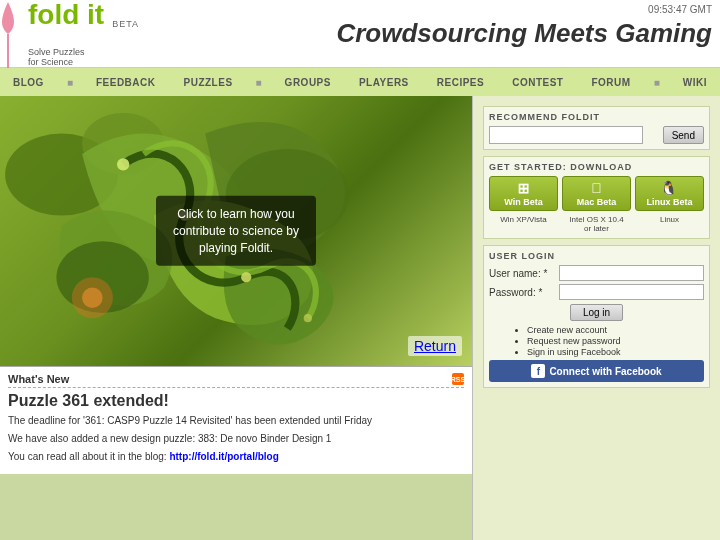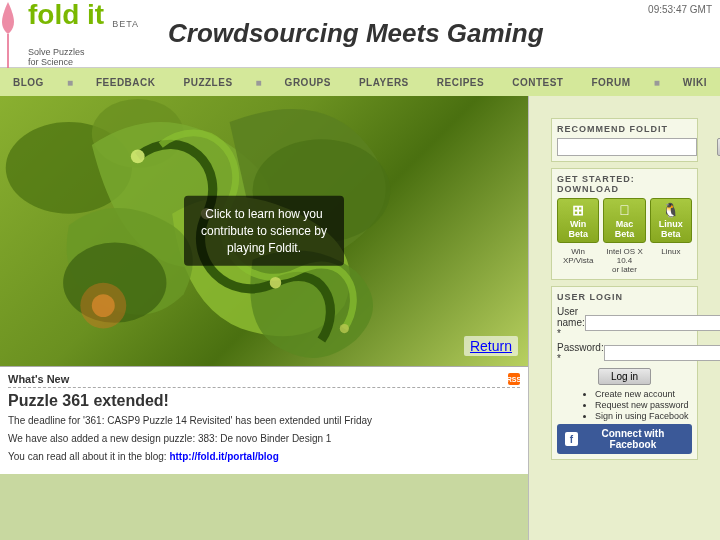--- a/index.html
+++ b/index.html
@@ -48,21 +48,21 @@
       position: absolute;
       left: 0;
       top: 0;
       width: 16px;
       height: 68px;
       overflow: hidden;
     }
 
     #header-title {
       flex: 1;
-      text-align: left;
+      text-align: right;
       font-size: 26px;
       font-weight: bold;
       color: #333;
       font-style: italic;
     }
     #header-timestamp {
       position: absolute;
       top: 4px;
       right: 8px;
       font-size: 10px;
@@ -192,24 +192,24 @@
       line-height: 1.4;
     }
     .news-link {
       color: #00f;
       font-weight: bold;
       text-decoration: none;
     }
 
     
     #right-panel {
-      width: 192px;
+      width: 248px;
       background: #e8eecc;
       border-left: 1px solid #bbb;
-      padding: 22px;
+      padding: 10px;
       display: flex;
       flex-direction: column;
       gap: 6px;
     }
 
     
     .right-section {
       background: #f5f8e8;
       border: 1px solid #c8d4a0;
       padding: 5px;

